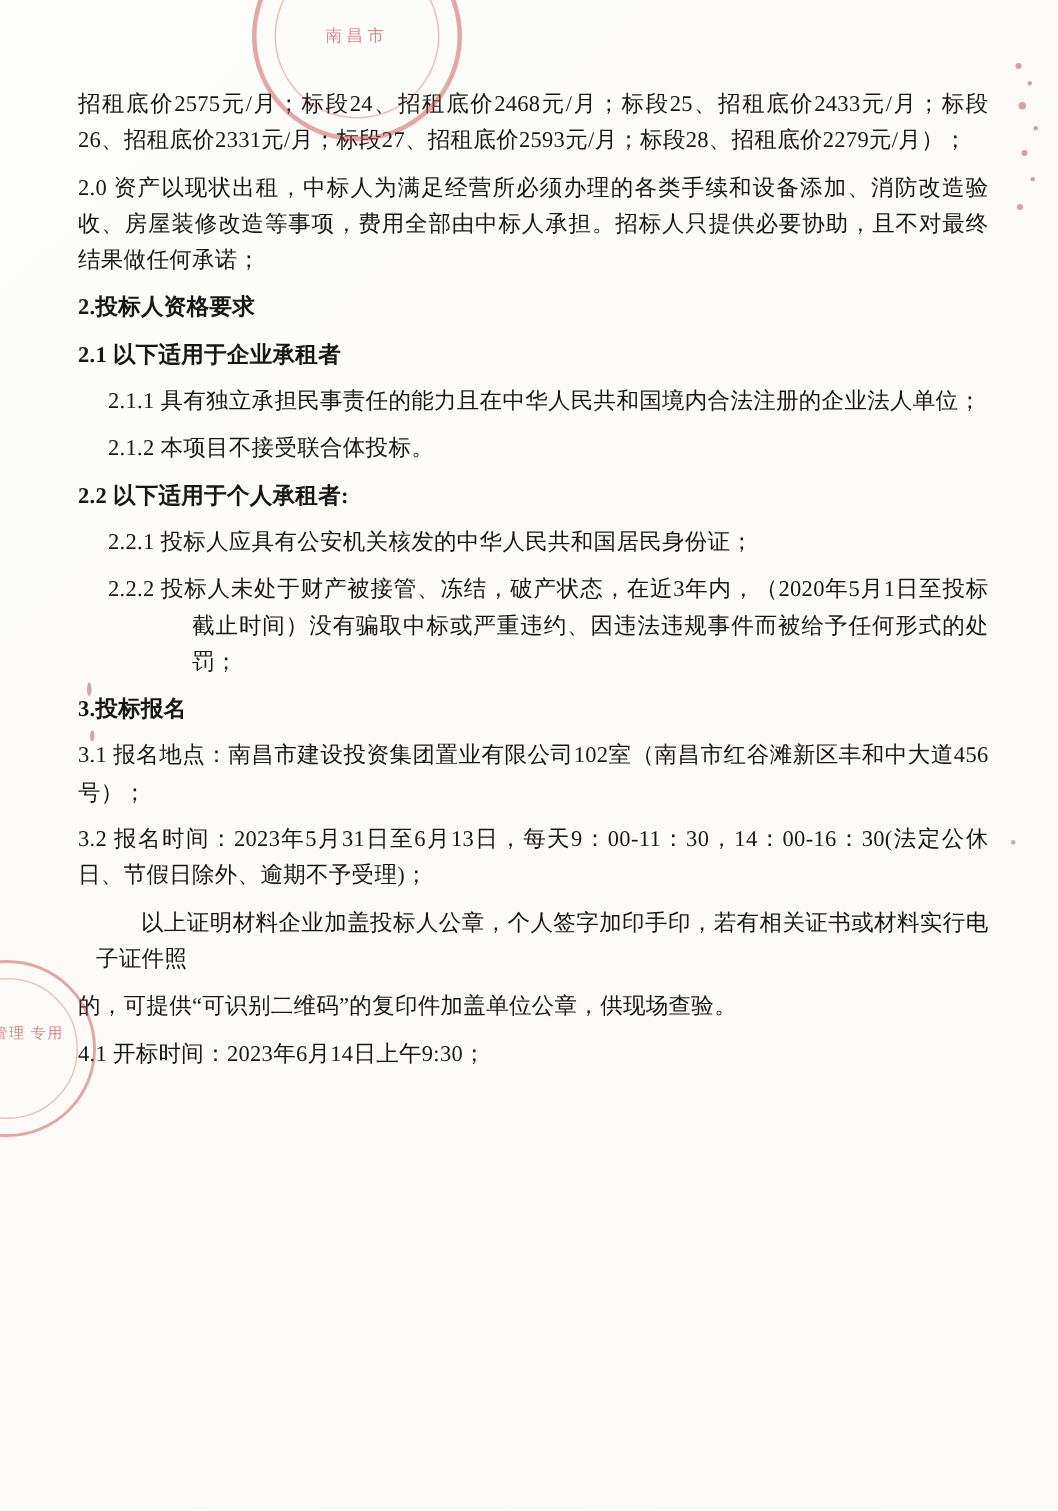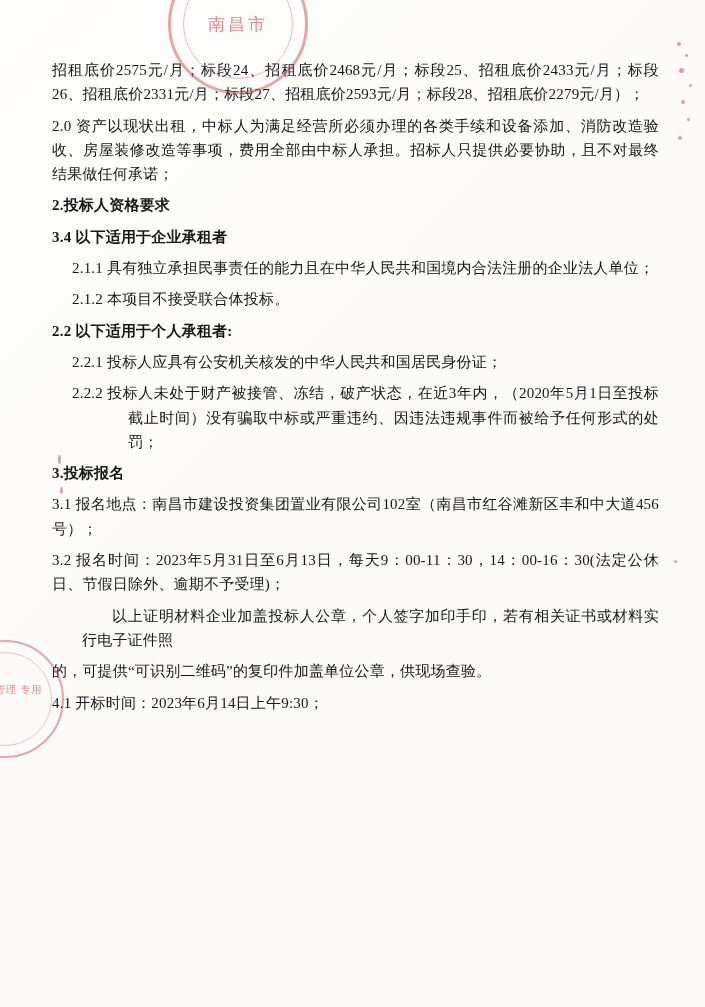--- a/index.html
+++ b/index.html
@@ -39,21 +39,21 @@
   }
   .bold {
     font-weight: bold;
   }
   .hang {
     margin-left: 20px;
     padding-left: 56px;
     text-indent: -56px;
   }
   .deep-indent {
-    margin-left: 30px;
+    margin-left: 12px;
     text-indent: 2em;
   }
 
   
   .stamp {
     position: absolute;
     border-radius: 50%;
     border: 2.5px solid rgba(200, 45, 50, 0.42);
     color: rgba(200, 45, 50, 0.5);
     pointer-events: none;
@@ -78,21 +78,21 @@
   }
   .stamp-left::after {
     content: "";
     position: absolute;
     left: 10px; top: 10px; right: 10px; bottom: 10px;
     border: 1px solid rgba(200, 45, 50, 0.28);
     border-radius: 50%;
   }
   .stamp-text {
     position: absolute;
-    font-size: 17px;
+    font-size: 11px;
     font-family: "Liberation Serif", serif;
     color: rgba(190, 40, 45, 0.55);
     letter-spacing: 3px;
     white-space: nowrap;
   }
   .stamp-left .stamp-text {
     left: 58px; top: 48px;
     transform: translate(-50%, -50%);
     letter-spacing: 1px;
     font-size: 10px;
@@ -123,21 +123,21 @@
 <div class="paper"></div>
 
 <div class="doc">
 
   <p class="plain">招租底价2575元/月；标段24、招租底价2468元/月；标段25、招租底价2433元/月；标段26、招租底价2331元/月；标段27、招租底价2593元/月；标段28、招租底价2279元/月）；</p>
 
   <p class="plain">2.0 资产以现状出租，中标人为满足经营所必须办理的各类手续和设备添加、消防改造验收、房屋装修改造等事项，费用全部由中标人承担。招标人只提供必要协助，且不对最终结果做任何承诺；</p>
 
   <p class="bold">2.投标人资格要求</p>
 
-  <p class="bold">3.4 以下适用于企业承租者</p>
+  <p class="bold">2.1 以下适用于企业承租者</p>
 
   <p class="hang">2.1.1 具有独立承担民事责任的能力且在中华人民共和国境内合法注册的企业法人单位；</p>
 
   <p class="hang">2.1.2 本项目不接受联合体投标。</p>
 
   <p class="bold">2.2 以下适用于个人承租者:</p>
 
   <p class="hang">2.2.1 投标人应具有公安机关核发的中华人民共和国居民身份证；</p>
 
   <p class="hang">2.2.2 投标人未处于财产被接管、冻结，破产状态，在近3年内，（2020年5月1日至投标截止时间）没有骗取中标或严重违约、因违法违规事件而被给予任何形式的处罚；</p>

